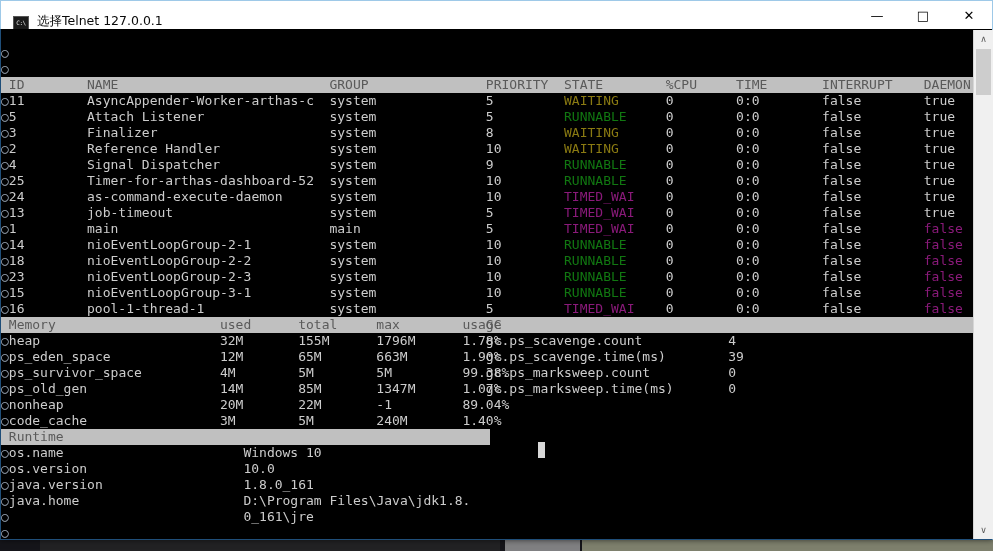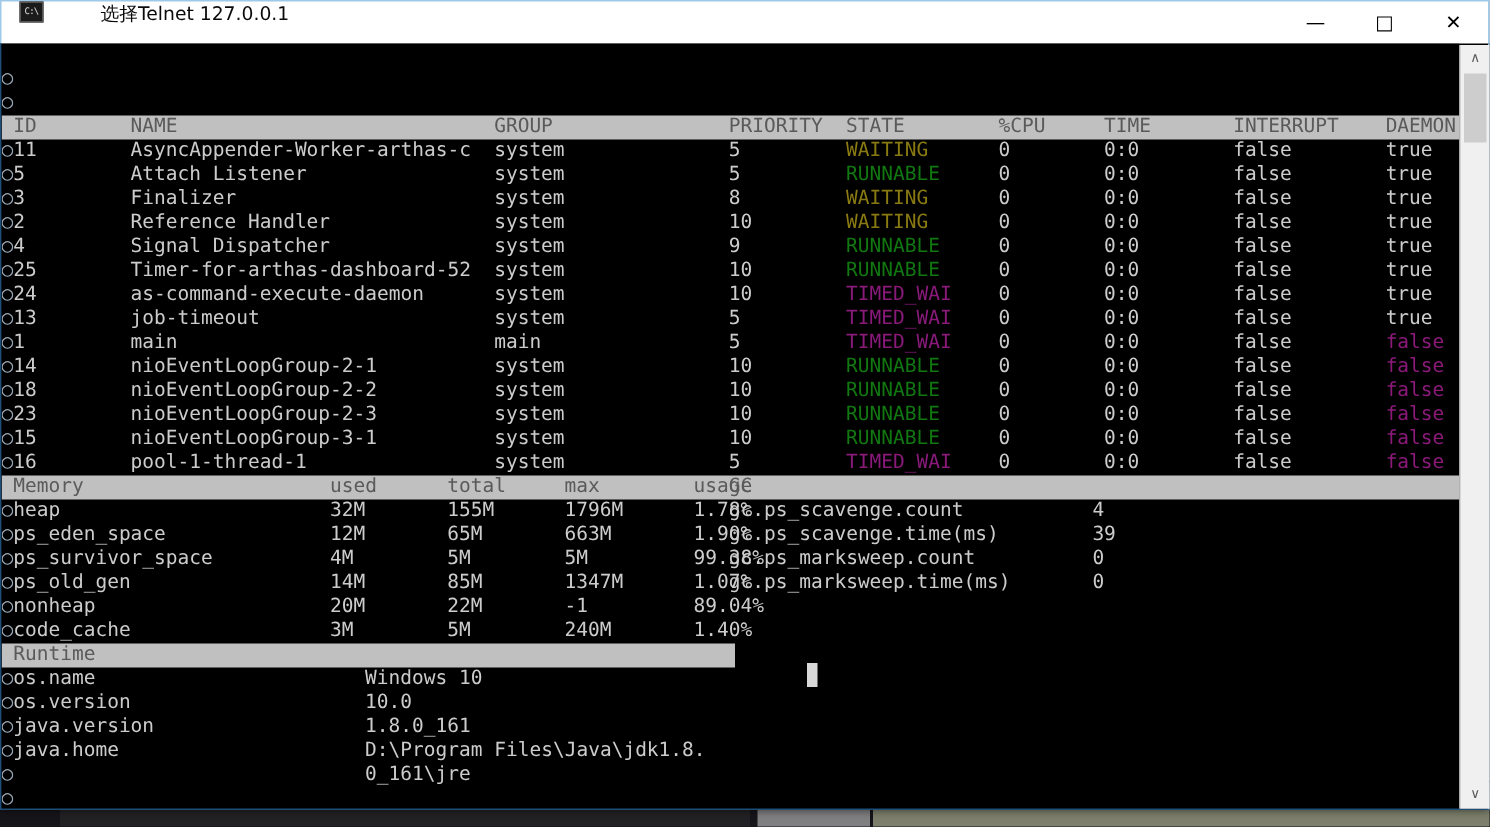--- a/index.html
+++ b/index.html
@@ -39,22 +39,21 @@
   #titlebar {
     position: absolute;
     left: 0; top: 0;
     width: 993px; height: 30px;
     background: #ffffff;
     border-top: 1px solid #9ec9e8;
     border-left: 1px solid #9ec9e8;
     border-right: 1px solid #9ec9e8;
     box-sizing: border-box;
     display: flex;
-    align-items: flex-start;
-    gap: 30px;
+    align-items: flex-end;
   }
   #title-icon {
     width: 16px; height: 14px;
     margin-left: 12px;
     background: #1b1b1b;
     border: 1px solid #555;
     box-sizing: border-box;
     color: #e0e0e0;
     font-size: 6px;
     line-height: 12px;

